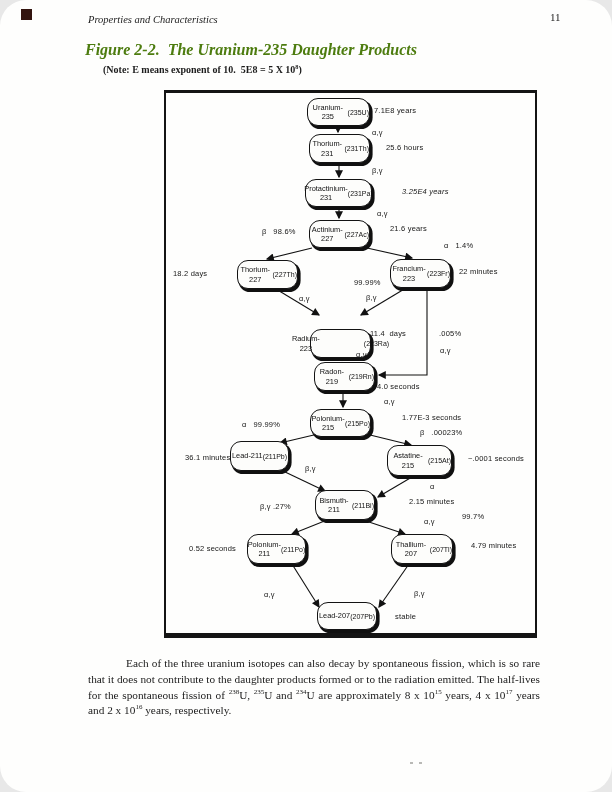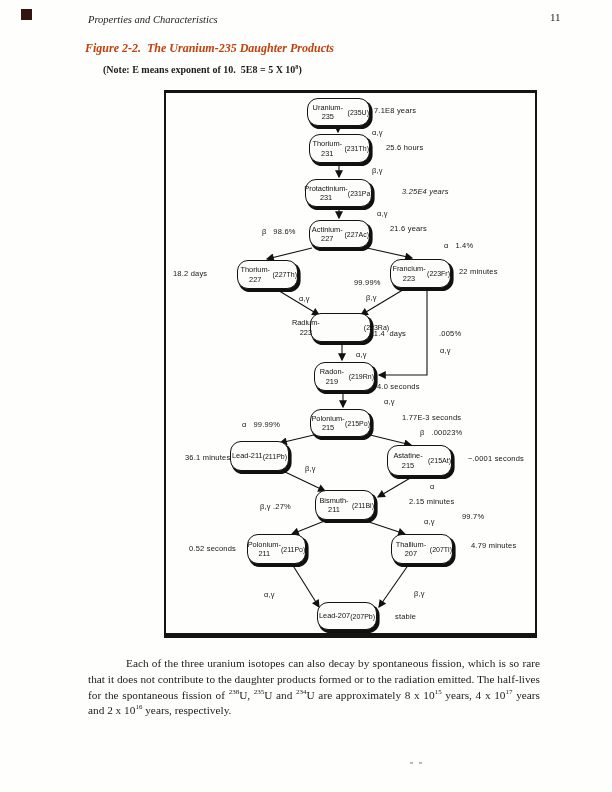--- a/index.html
+++ b/index.html
@@ -1,24 +1,24 @@
 <!DOCTYPE html>
 <html><head>
 <meta charset="utf-8">
 <style>
   html,body{margin:0;padding:0;background:#e8e8e8;}
   .page{
     position:relative;width:612px;height:792px;background:#fefefd;
     font-family:"Liberation Serif","DejaVu Serif",serif;color:#1a1a1a;
-    overflow:hidden;margin:0 auto;
+    overflow:hidden;margin:0 auto;border-radius:26px;
   }
   .corner-mark{position:absolute;left:21px;top:9px;width:11px;height:11px;background:#33140f;}
   .running-head{position:absolute;left:88px;top:14px;font-style:italic;font-size:10.5px;color:#222;}
   .page-number{position:absolute;left:550px;top:11px;font-size:11px;color:#222;}
-  .figure-title{position:absolute;left:85px;top:41px;font-weight:bold;font-style:italic;font-size:12px;white-space:pre;color:#c2410c;}
+  .figure-title{position:absolute;left:85px;top:41px;font-weight:bold;font-style:italic;font-size:16px;white-space:pre;color:#4d7c0f;}
   .figure-note{position:absolute;left:103px;top:64px;font-weight:bold;font-size:10px;white-space:pre;color:#1c1c1c;}
   .figure-note sup,.body-par sup{font-size:0.62em;vertical-align:super;line-height:0;}
   .diagram-frame{
     position:absolute;left:164px;top:90px;width:373px;height:548px;box-sizing:border-box;
     border:2px solid #141414;border-top-width:3px;border-bottom-width:5px;background:#fefefd;
   }
   .arrow-layer{position:absolute;left:0;top:0;width:369px;height:540px;overflow:visible;}
   .arrow-layer polyline{fill:none;stroke:#111;stroke-width:1.1;}
   .node{
     position:absolute;box-sizing:border-box;background:#fdfdfb;border:1.4px solid #131313;
@@ -94,21 +94,21 @@
         <div class="node-sym">(227Ac)</div>
       </div>
       <div class="node" style="left: 71px; top: 167px; width: 61px; height: 29px;">
         <div class="node-name">Thorium-227</div>
         <div class="node-sym">(227Th)</div>
       </div>
       <div class="node" style="left: 224px; top: 166px; width: 61px; height: 29px;">
         <div class="node-name">Francium-223</div>
         <div class="node-sym">(223Fr)</div>
       </div>
-      <div class="node" style="left: 144px; top: 220px; width: 61px; height: 29px; gap: 44px;">
+      <div class="node" style="left: 144px; top: 236px; width: 61px; height: 29px; gap: 44px;">
         <div class="node-name">Radium-223</div>
         <div class="node-sym">(223Ra)</div>
       </div>
       <div class="node" style="left: 148px; top: 269px; width: 61px; height: 29px;">
         <div class="node-name">Radon-219</div>
         <div class="node-sym">(219Rn)</div>
       </div>
       <div class="node" style="left: 144px; top: 316px; width: 61px; height: 28px;">
         <div class="node-name">Polonium-215</div>
         <div class="node-sym">(215Po)</div>

